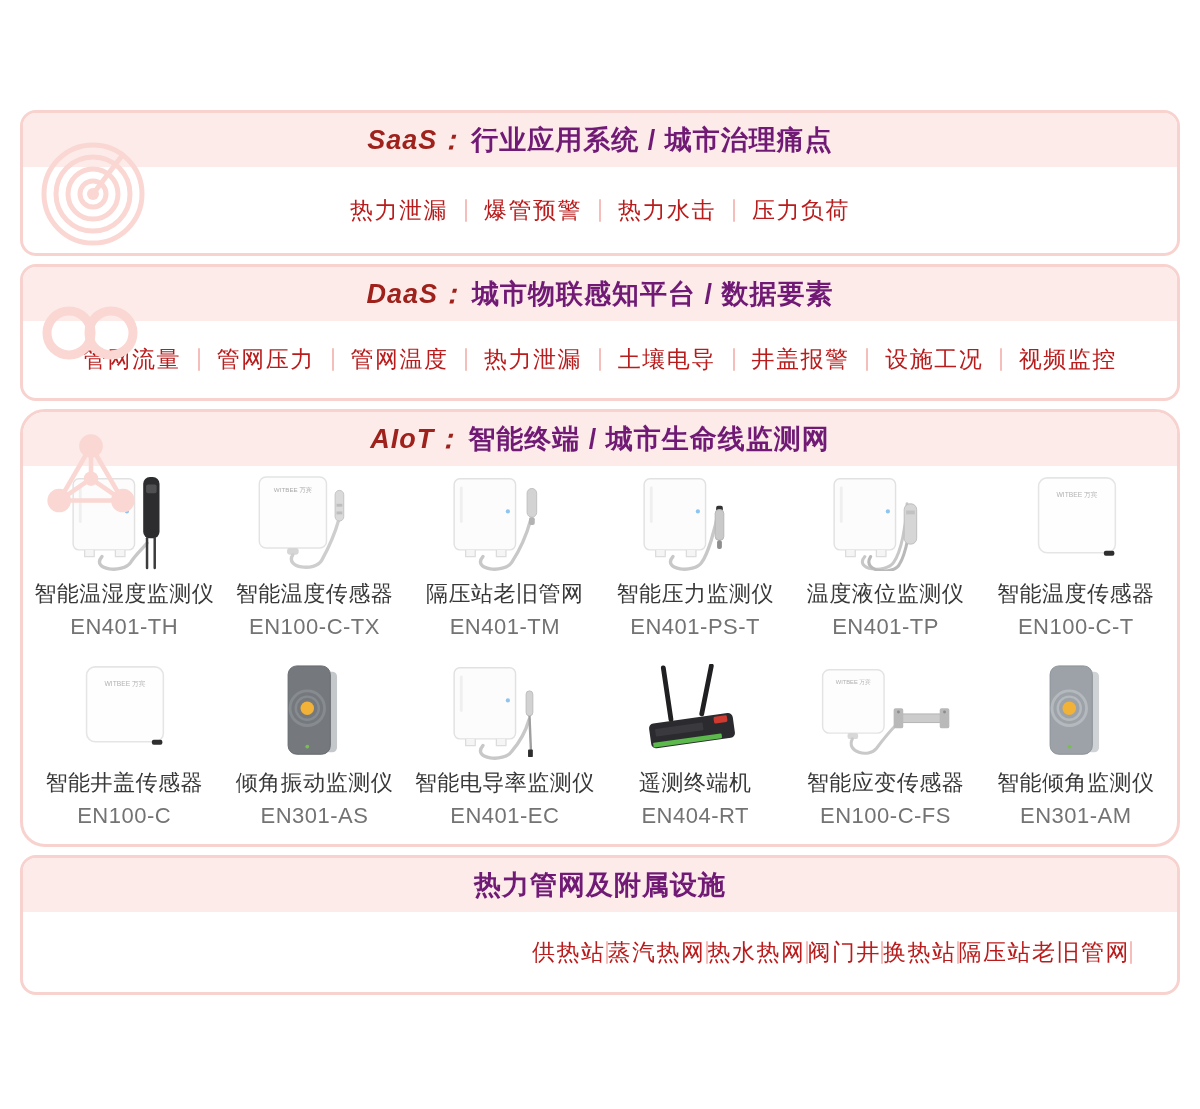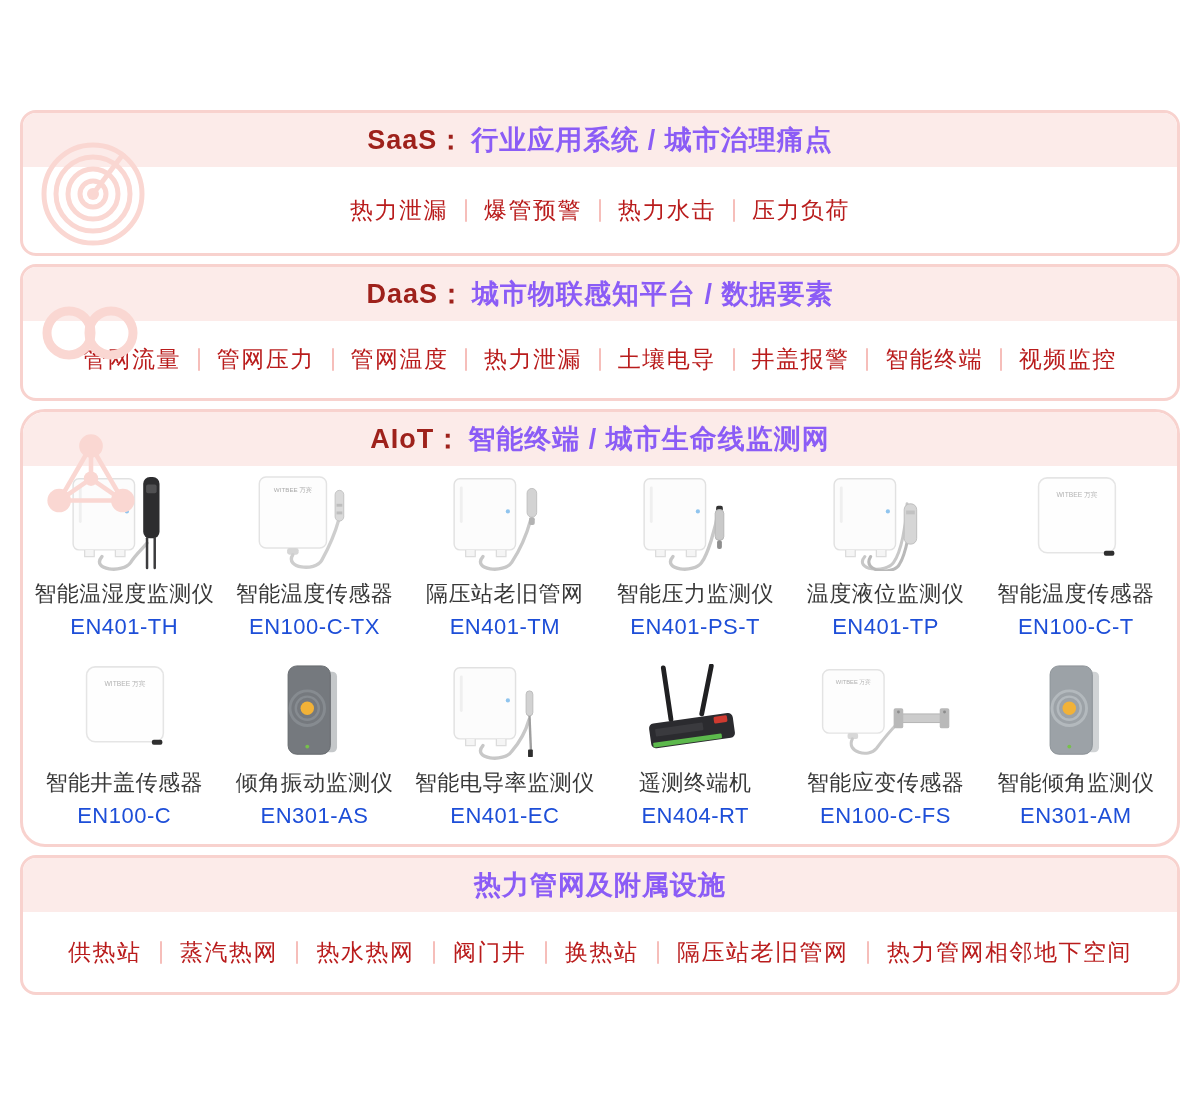--- a/index.html
+++ b/index.html
@@ -10,44 +10,44 @@
   .panel { position:relative; border:3px solid #f8d2ce; border-radius:16px;
     background:#ffffff; overflow:hidden; display:flex; flex-direction:column; }
   #p-saas { height:146px; }
   #p-daas { height:137px; }
   #p-aiot { height:438px;border-radius:25px; }
   #p-fac  { height:140px; }
 
   .band { height:54px; background:#fcebe9; display:flex; align-items:center;
     justify-content:center; flex:none; }
   .title { font-size:27px; font-weight:700; letter-spacing:1px; white-space:nowrap; }
-  .t-prefix { color:#9e211b; margin-right:6px; }
-  .t-rest { color:#8b5cf6; }
+  .t-prefix { color:#9e211b; margin-right:6px;font-style:italic; }
+  .t-rest { color:#701a75; }
 
   .pbody { flex:1; display:flex; align-items:center; justify-content:center; }
 
   .items { display:flex; align-items:center; justify-content:center; width:100%; }
   .item { font-size:23px; color:#b91c1c; letter-spacing:1.5px; white-space:nowrap; }
   .vdiv { width:2px; height:23px; background:#f6beba; border-radius:1px; margin:0 17px; flex:none; }
   .items.spread { justify-content:space-between; padding:0 60px; }
   .items.spread .vdiv { margin:0; }
-  #p-fac .items.spread { padding:0 45px; }
+  #p-fac .items.spread { padding:0 45px;justify-content:flex-end; }
 
   .wm { position:absolute; pointer-events:none; }
   #wm-saas { left:15px; top:24px; width:110px; height:110px; }
   #wm-daas { left:12px; top:34px; width:112px; height:64px; }
   #wm-aiot { left:18px; top:14px; width:100px; height:100px; }
 
   .devgrid { display:grid; grid-template-columns:repeat(6,1fr);
     padding:8px 6px 14px; row-gap:24px; width:100%; }
   .device { display:flex; flex-direction:column; align-items:center; }
   .dev-img { height:96px; width:160px; display:flex; align-items:flex-end; justify-content:center; }
   .dev-img svg { width:150px; height:96px; }
   .dev-name { font-size:22px; color:#383838; margin-top:8px; letter-spacing:0.5px; white-space:nowrap; }
-  .dev-model { font-size:22px; color:#1d4ed8; margin-top:5px; letter-spacing:0.5px; white-space:nowrap; }
+  .dev-model { font-size:22px; color:#737373; margin-top:5px; letter-spacing:0.5px; white-space:nowrap; }
 
   .defs-hidden { position:absolute; width:0; height:0; overflow:hidden; }
 </style>
 </head>
 <body>
 
 <svg class="defs-hidden" aria-hidden="true">
   <defs>
     <g id="g-box">
       <rect x="22" y="4" width="64" height="74" rx="6" fill="#fcfcfc" stroke="#e1e1e1" stroke-width="1.5"></rect>
@@ -205,21 +205,21 @@
         <span class="item">管网压力</span>
         <span class="vdiv"></span>
         <span class="item">管网温度</span>
         <span class="vdiv"></span>
         <span class="item">热力泄漏</span>
         <span class="vdiv"></span>
         <span class="item">土壤电导</span>
         <span class="vdiv"></span>
         <span class="item">井盖报警</span>
         <span class="vdiv"></span>
-        <span class="item">智能终端</span>
+        <span class="item">设施工况</span>
         <span class="vdiv"></span>
         <span class="item">视频监控</span>
       </div>
     </div>
   </section>
 
   <section class="panel" id="p-aiot">
     <svg class="wm" id="wm-aiot" viewBox="0 0 110 110">
       <g stroke="#fad7d2" stroke-width="5" fill="none">
         <line x1="55" y1="22" x2="20" y2="82"></line>
@@ -381,18 +381,17 @@
         <span class="item">蒸汽热网</span>
         <span class="vdiv"></span>
         <span class="item">热水热网</span>
         <span class="vdiv"></span>
         <span class="item">阀门井</span>
         <span class="vdiv"></span>
         <span class="item">换热站</span>
         <span class="vdiv"></span>
         <span class="item">隔压站老旧管网</span>
         <span class="vdiv"></span>
-        <span class="item">热力管网相邻地下空间</span>
       </div>
     </div>
   </section>
 
 </div>
 
 </body></html>

